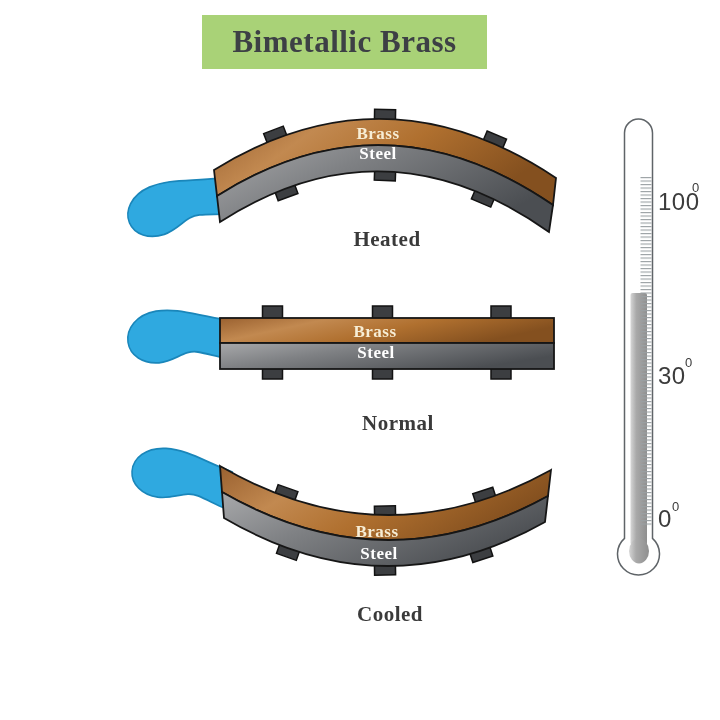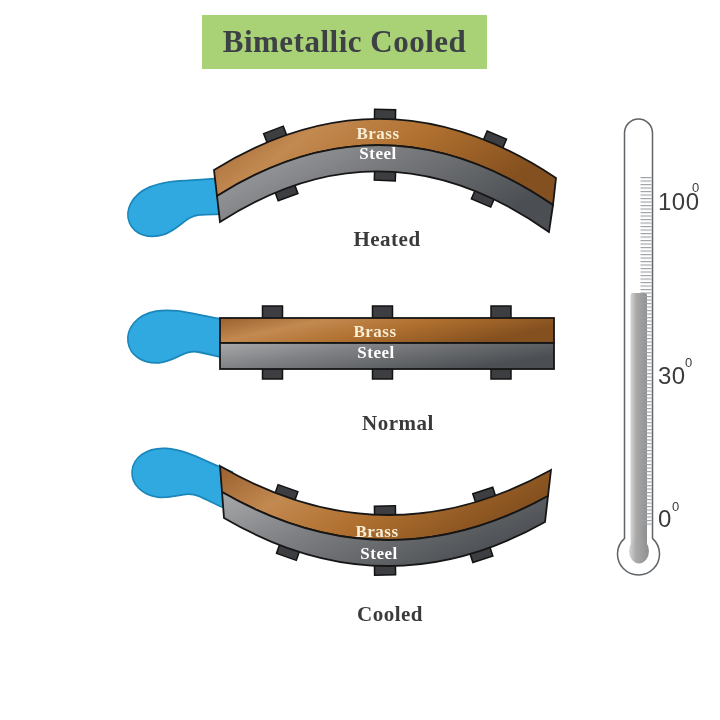--- a/index.html
+++ b/index.html
@@ -29,21 +29,21 @@
   .merc      { fill:url(#mercGrad); }
   .scale-num { font-family:"Liberation Sans", sans-serif; font-size:24px; fill:#3c3c3c; letter-spacing:0.5px; }
   .scale-sup { font-family:"Liberation Sans", sans-serif; font-size:13px; fill:#3c3c3c; }
 </style>
 </head>
 <body>
 
 <div class="canvas">
 
   <div class="title-box">
-    <span class="title-text">Bimetallic Cooled</span>
+    <span class="title-text">Bimetallic Brass</span>
   </div>
 
   <svg width="720" height="720" viewBox="0 0 720 720">
     <defs>
       <linearGradient id="brassGrad" x1="0" y1="0" x2="1" y2="0.35">
         <stop offset="0" stop-color="#9a6130"></stop>
         <stop offset="0.3" stop-color="#c28950"></stop>
         <stop offset="0.6" stop-color="#b0702f"></stop>
         <stop offset="1" stop-color="#84501f"></stop>
       </linearGradient>

